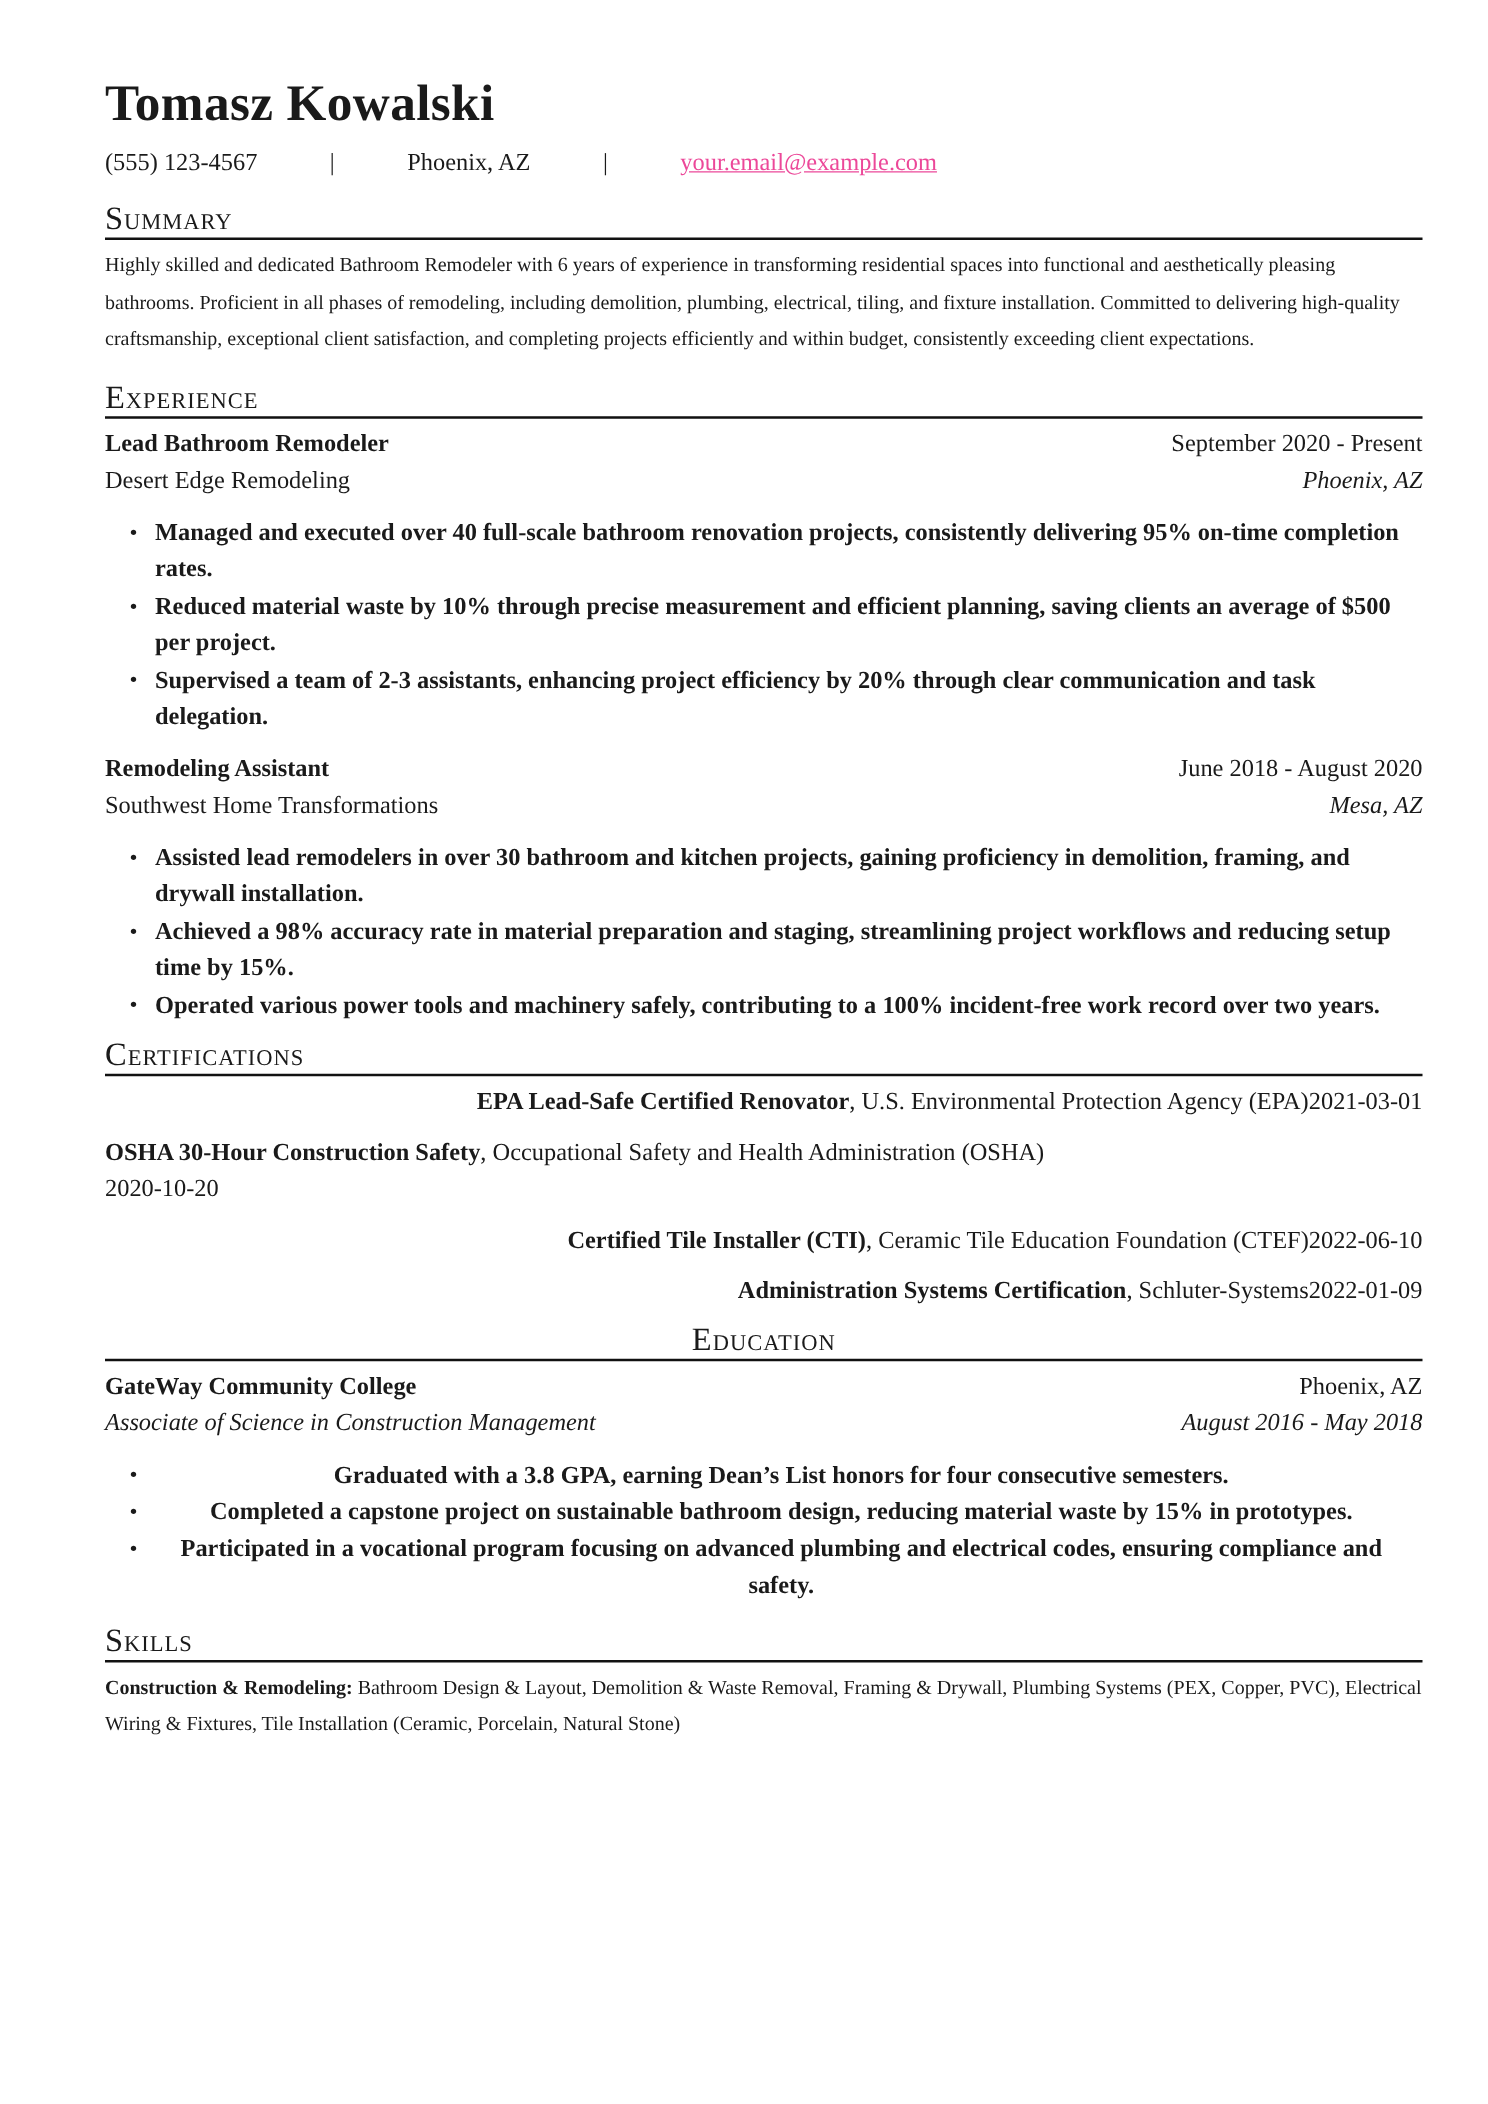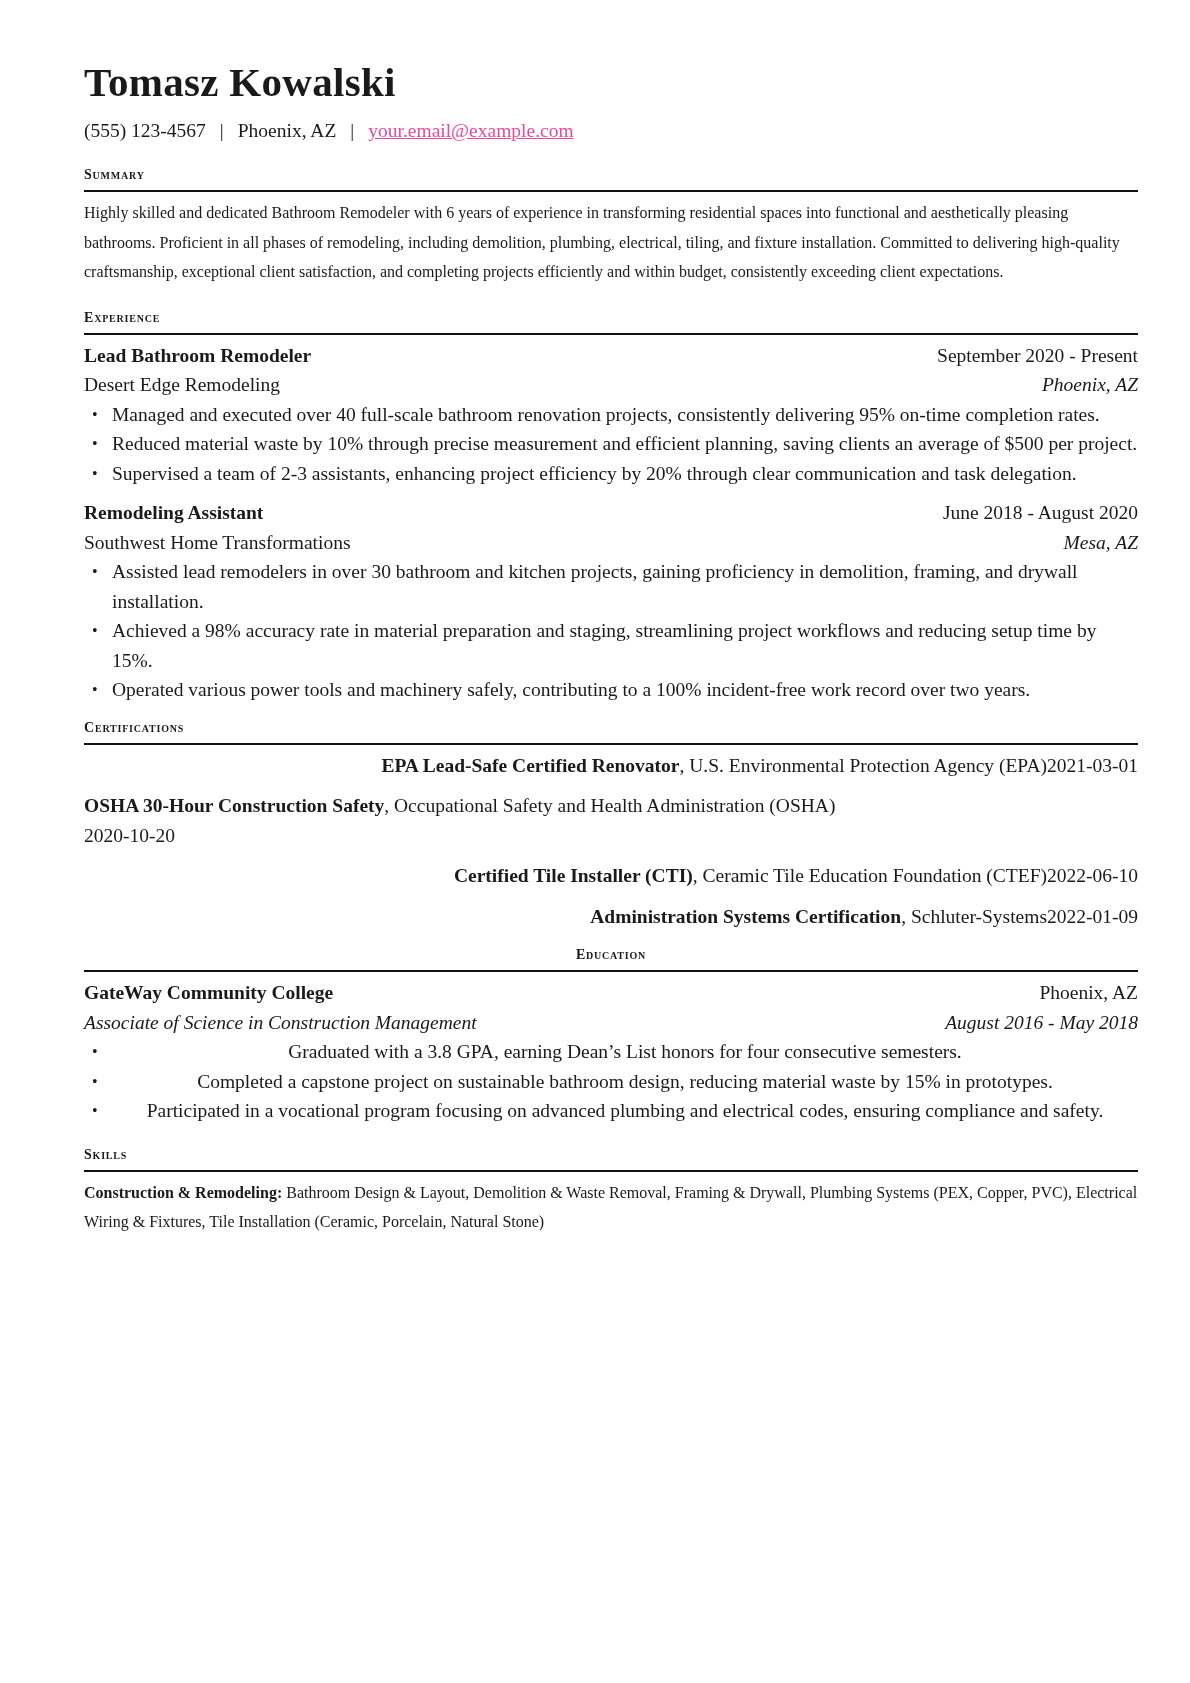--- a/index.html
+++ b/index.html
@@ -25,28 +25,29 @@
       margin: 0;
       letter-spacing: 0.3px;
     }
     .contact {
       font-family: "Liberation Serif", serif;
       font-size: 19.5px;
       line-height: 26px;
       margin-top: 12px;
       display: flex;
       align-items: flex-start;
+      gap: 44px;
     }
     .contact .sep { margin: 0 14px; }
     .contact .email { text-decoration: underline; color: #ec4899; cursor: pointer; }
     .section { margin-top: 16px; }
     .section-title {
       font-family: "Liberation Serif", serif;
-      font-weight: bold;
-      font-size: 14px;
+      font-weight: normal;
+      font-size: 26px;
       font-variant: small-caps;
       letter-spacing: 0.8px;
       line-height: 26px;
       padding-bottom: 2px;
       border-bottom: 2px solid #111;
       margin-bottom: 6px;
     }
     .para {
       font-family: Liberation Serif, serif;
       font-size: 16px;
@@ -57,22 +58,23 @@
       display: flex;
       justify-content: space-between;
       font-family: "Liberation Serif", serif;
       font-size: 19.5px;
       line-height: 29.5px;
     }
     .bold { font-weight: bold; }
     .italic { font-style: italic; }
     ul.bullets {
       list-style: none;
-      margin: 0;
+      margin: 12px;
       padding: 0;
+      font-weight: bold;
     }
     ul.bullets li {
       position: relative;
       padding-left: 28px;
       font-family: "Liberation Serif", serif;
       font-size: 19.5px;
       line-height: 29.5px;
     }
     ul.bullets li::before {
       content: "\2022";

